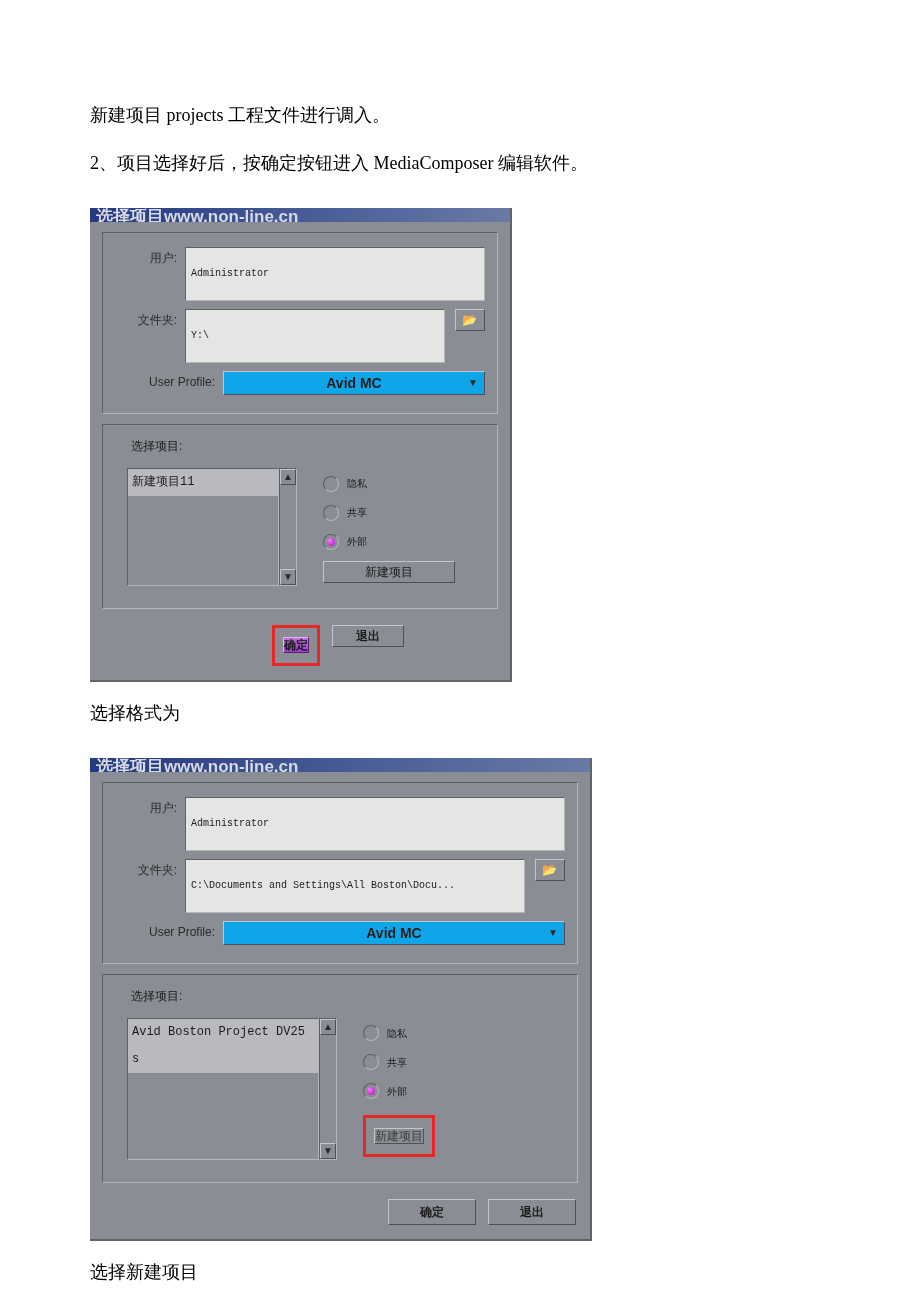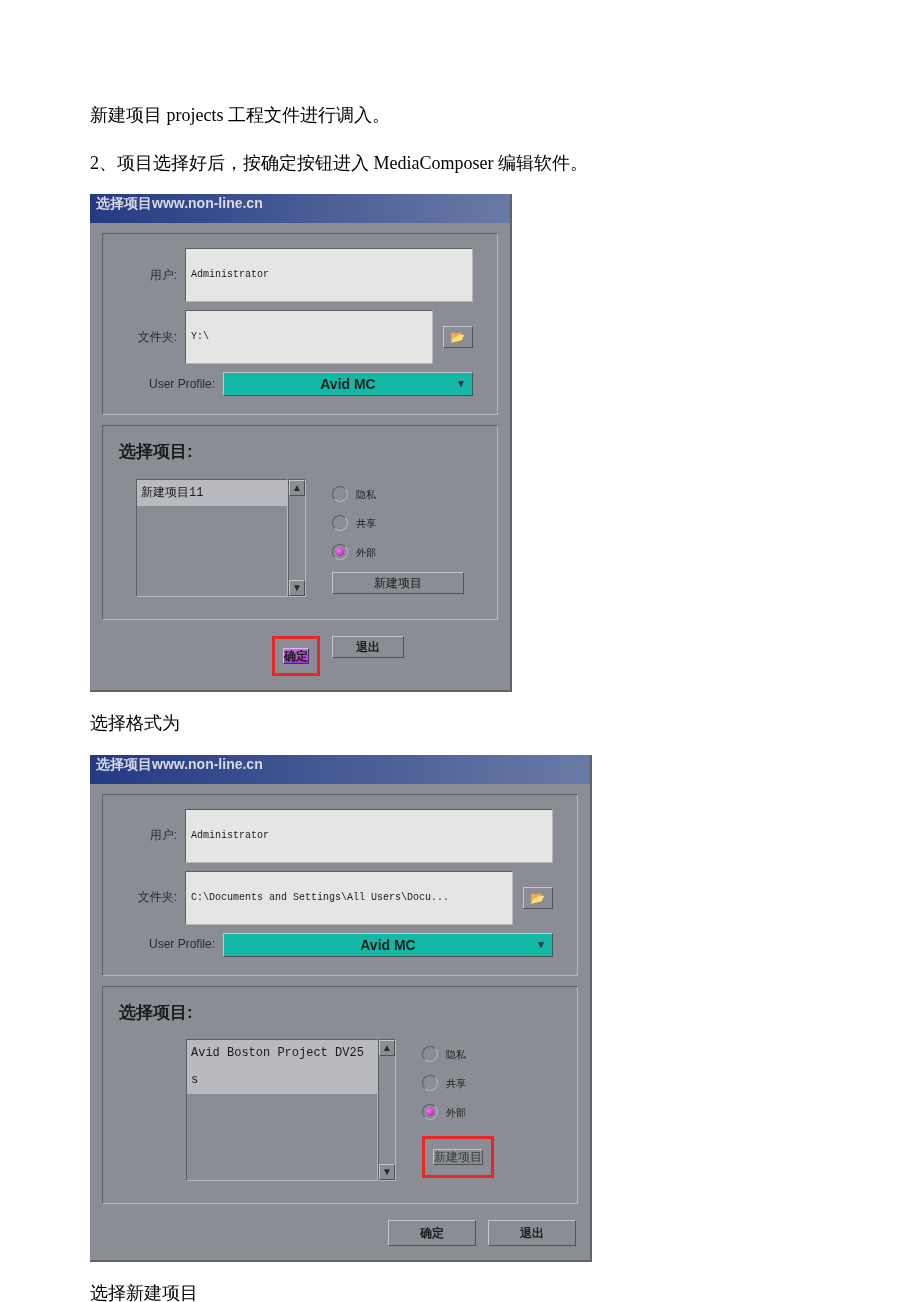--- a/index.html
+++ b/index.html
@@ -24,40 +24,41 @@
     border-bottom: 2px solid #636468;
     font-family: "SimSun", "MS Sans Serif", sans-serif;
     font-size: 12px;
     color: #1b1b1b;
     margin-bottom: 14px;
   }
   .dialog.d1 { width: 420px; }
   .dialog.d2 { width: 500px; }
 
   .title-bar {
-    height: 29px;
+    height: 14px;
     background: linear-gradient(to right, #233a83, #6a7aa6);
     color: #d9d9e4;
-    font-size: 14px;
+    font-size: 17px;
     font-weight: bold;
     padding: 0 6px;
     line-height: 18px;
     white-space: nowrap;
     overflow: hidden;
+    margin-top: 28px;
   }
 
   .panel {
     border: 1px solid #5e5f63;
     border-bottom-color: #b5b7bd;
     border-right-color: #b5b7bd;
     margin: 10px 12px 6px 12px;
     padding: 10px 12px 10px 12px;
   }
 
-  .row { display: flex; align-items: center; margin: 4px 12px 8px 0; }
+  .row { display: flex; margin: 4px 0 8px 0; }
   .lbl {
     width: 62px; text-align: right; margin-right: 8px;
     color: #2b2b2b;
     white-space: nowrap;
     font-size:12px;
   }
   .lbl.wide { width: 100px; }
 
   .text-field {
     flex: 1;
@@ -86,39 +87,39 @@
     font-size: 12px;
     color: #1b1b1b;
   }
   .folder-btn {
     width: 28px; height: 20px; margin-left: 10px; line-height: 20px;
   }
 
   .dropdown {
     flex: 1;
     height: 22px;
-    background: #14b8a6;
+    background: #0ea5e9;
     border-top: 1px solid #c4c6cb;
     border-left: 1px solid #c4c6cb;
     border-bottom: 1px solid #4f5054;
     border-right: 1px solid #4f5054;
     position: relative;
     text-align: center;
     line-height: 22px;
     font-weight: bold;
     font-family: "Arial", sans-serif;
     font-size: 14px;
     color: #202020;
   }
   .dropdown .arrow {
     position: absolute; right: 6px; top: 0; height: 22px; line-height:22px; font-size:10px; color:#2a2a2a;
   }
 
   
-  .select-body { display:flex; padding: 6px 12px 12px 12px; justify-content: center; }
+  .select-body { display:flex; padding: 6px 12px 12px 12px; }
   .listbox-wrap { display:flex; }
   .listbox {
     width: 150px;
     height: 116px;
     background: #8a8d93;
     border-top: 1px solid #5e5f63;
     border-left: 1px solid #5e5f63;
     border-bottom: 1px solid #b5b7bd;
     border-right: 1px solid #b5b7bd;
     font-family: "SimSun", monospace;
@@ -177,21 +178,21 @@
 
   .ok-btn.purple {
     background: linear-gradient(to bottom, #bf71d6, #9d3fce);
     color: #1b1b1b;
     border-top: 1px solid #e3b6f0;
     border-left: 1px solid #e3b6f0;
     border-bottom: 1px solid #5a1d78;
     border-right: 1px solid #5a1d78;
   }
 
-  .panel .section-label { font-size:17px; margin: 0 0 4px 4px; font-weight: bold; }
+  .panel .section-label { font-size:12px; margin: 0 0 4px 16px; }
 </style>
 </head>
 <body>
 
 <div class="page">
 
   <p class="doc-text">新建项目 projects 工程文件进行调入。</p>
   <p class="doc-text">2、项目选择好后，按确定按钮进入 MediaComposer 编辑软件。</p>
 
   <div class="dialog d1">
@@ -261,21 +262,21 @@
   <div class="dialog d2">
     <div class="title-bar">选择项目www.non-line.cn</div>
 
     <div class="panel">
       <div class="row">
         <div class="lbl">用户:</div>
         <div class="text-field">Administrator</div>
       </div>
       <div class="row">
         <div class="lbl">文件夹:</div>
-        <div class="text-field">C:\Documents and Settings\All Users\Docu...</div>
+        <div class="text-field">C:\Documents and Settings\All Boston\Docu...</div>
         <div class="folder-btn">
           <span>📂</span>
         </div>
       </div>
       <div class="row">
         <div class="lbl wide">User Profile:</div>
         <div class="dropdown">
           <span>Avid MC</span>
           <span class="arrow">▼</span>
         </div>

